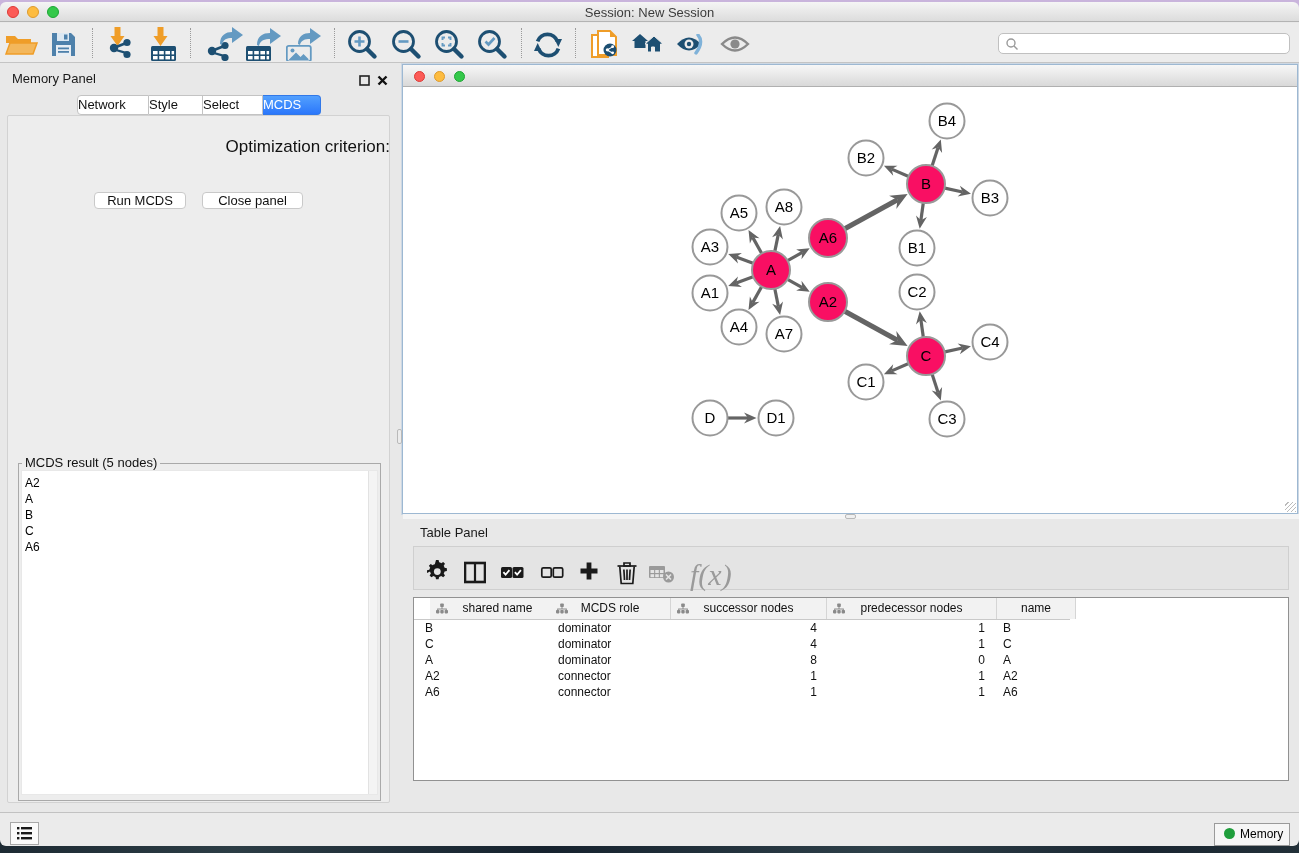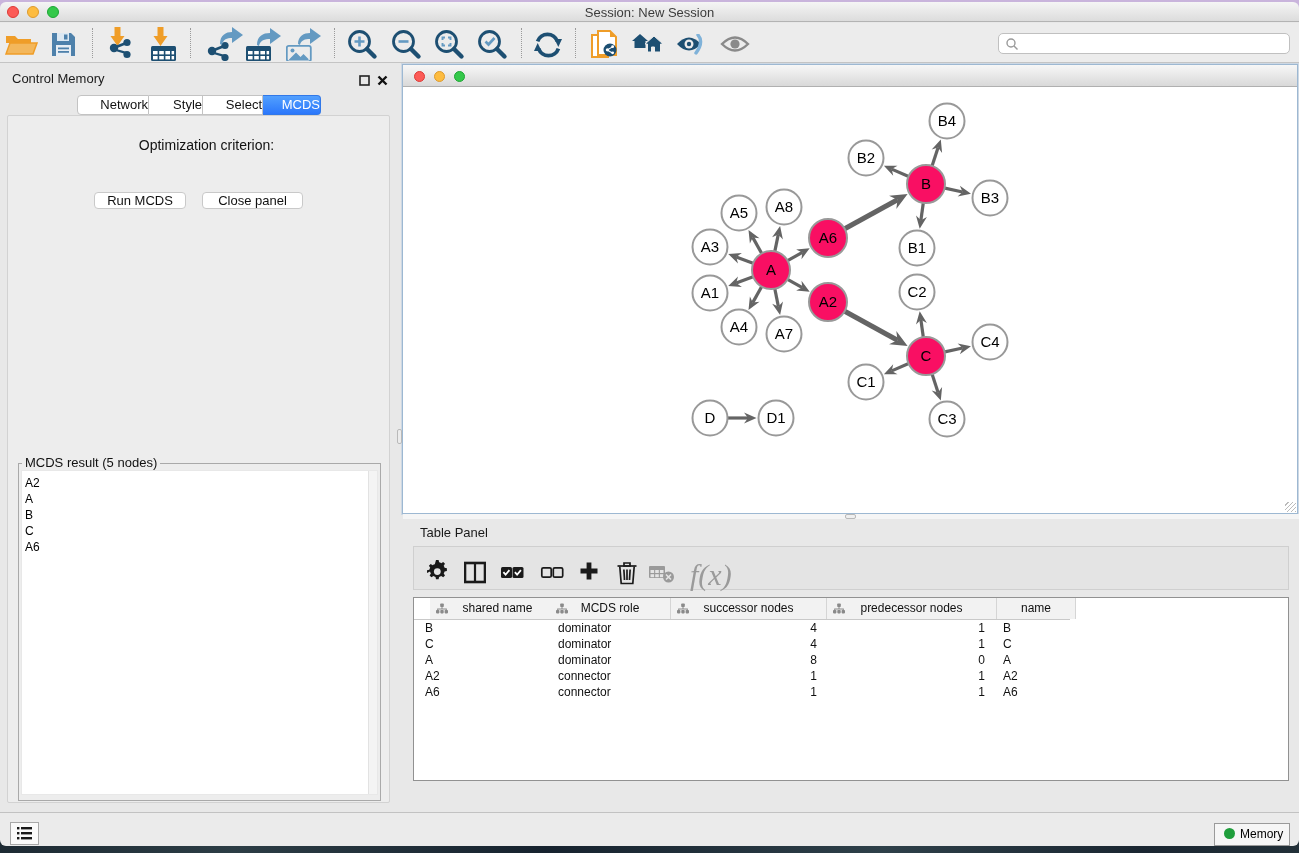--- a/index.html
+++ b/index.html
@@ -10,25 +10,25 @@
 .tl{position:absolute;width:12px;height:12px;border-radius:50%;top:4px}
 #toolbar{left:0;top:23px;width:1299px;height:40px;background:#ececec;border-bottom:1px solid #c4c4c4}
 .tsep{position:absolute;top:5px;height:30px;width:0;border-left:1px dotted #9a9a9a}
 #search{position:absolute;left:998px;top:10px;width:292px;height:21px;background:#fff;border:1px solid #c0c0c0;border-radius:5px}
 #search svg{position:absolute;left:6px;top:3px}
 
 #cp{left:0;top:63px;width:397px;height:749px;background:#e8e8e8}
 #cp-title{position:absolute;left:12px;top:8px;font-size:13px;color:#1a1a1a}
 .winbtn{position:absolute;top:10px;font-weight:bold;color:#111}
 #cp-tabs{position:absolute;left:77px;top:32px;height:20px;display:flex;font-size:13px}
-#cp-tabs .tab{border:1px solid #c3c3c3;border-left:none;background:#fff;line-height:18px;color:#111;text-align:right}
+#cp-tabs .tab{border:1px solid #c3c3c3;border-left:none;background:#fff;line-height:18px;color:#111;text-align:left}
 #cp-tabs .tab:first-child{border-left:1px solid #c3c3c3;border-radius:4px 0 0 4px}
 #cp-tabs .tab.sel{background:linear-gradient(#52a0fe,#2b77fb);color:#fff;border-color:#3178e8;border-radius:0 4px 4px 0}
 #cp-body{position:absolute;left:7px;top:52px;width:383px;height:688px;background:#ededed;border:1px solid #d2d2d2;border-radius:2px}
-#opt-label{position:absolute;left:8px;width:100%;top:21px;text-align:center;font-size:14px;color:#111}
+#opt-label{position:absolute;left:1px;width:100%;top:21px;text-align:right;font-size:17px;color:#111}
 #combo{position:absolute;left:35px;top:42px;width:310px;height:21px;background:#fff;border:1px solid #c9c9c9;border-radius:5px;font-size:13px;line-height:19px;text-align:center;color:#111;padding-right:36px}
 #combo .spin{position:absolute;right:-1px;top:-1px;width:22px;height:21px;background:linear-gradient(#5ea1fd,#2e7bfb);border-radius:4px;color:#fff}
 .btn{position:absolute;height:17px;background:#fff;border:1px solid #c9c9c9;border-radius:4px;font-size:13px;text-align:center;color:#111;padding-top:0px}
 #grp{position:absolute;left:10px;top:347px;width:363px;height:338px;border:1px solid #a9a9a9}
 #grp-title{position:absolute;left:3px;top:-9px;background:#ededed;padding:0 3px;font-size:13px;color:#111}
 #grp-list{position:absolute;left:2px;top:6px;width:357px;height:325px;background:#fff;border:1px solid #e8e8e8;font-size:12px;padding:4px 0 0 3px;line-height:16px}
 #grp-sb{position:absolute;right:0px;top:0px;width:9px;height:323px;background:#f4f4f4;border-left:1px solid #e2e2e2}
 
 #desktop{left:397px;top:63px;width:902px;height:457px;background:#e8e8e8}
 #netframe{position:absolute;left:5px;top:1px;width:896px;height:450px;background:#fff;border:1px solid #9db8d2;box-shadow:0 0 0 1px #cdd8e4}
@@ -196,21 +196,21 @@
   <div class="tsep" style="left:521px"></div>
   <div class="tsep" style="left:575px"></div>
   <div id="search">
       <svg width="14" height="14" viewBox="0 0 14 14">
         <circle cx="6" cy="6" r="4" fill="none" stroke="#9a9a9a" stroke-width="1.4"></circle>
         <line x1="9" y1="9" x2="12.5" y2="12.5" stroke="#9a9a9a" stroke-width="1.4"></line>
       </svg>
     </div>
 </div>
 <div class="abs" id="cp">
-  <div id="cp-title">Control Memory</div>
+  <div id="cp-title">Memory Panel</div>
   <svg class="winbtn" style="left:359px;top:12px" width="11" height="11">
       <rect x="1" y="1" width="9" height="9" fill="none" stroke="#222" stroke-width="1.6"></rect>
     </svg>
   <svg class="winbtn" style="left:377px;top:12px" width="11" height="11">
       <path d="M1.5 1.5 L9.5 9.5 M9.5 1.5 L1.5 9.5" stroke="#111" stroke-width="2.4"></path>
     </svg>
   <div id="cp-tabs">
     <div class="tab" style="width:72px">Network</div>
       <div class="tab" style="width:54px">Style</div>
       <div class="tab" style="width:60px">Select</div>

